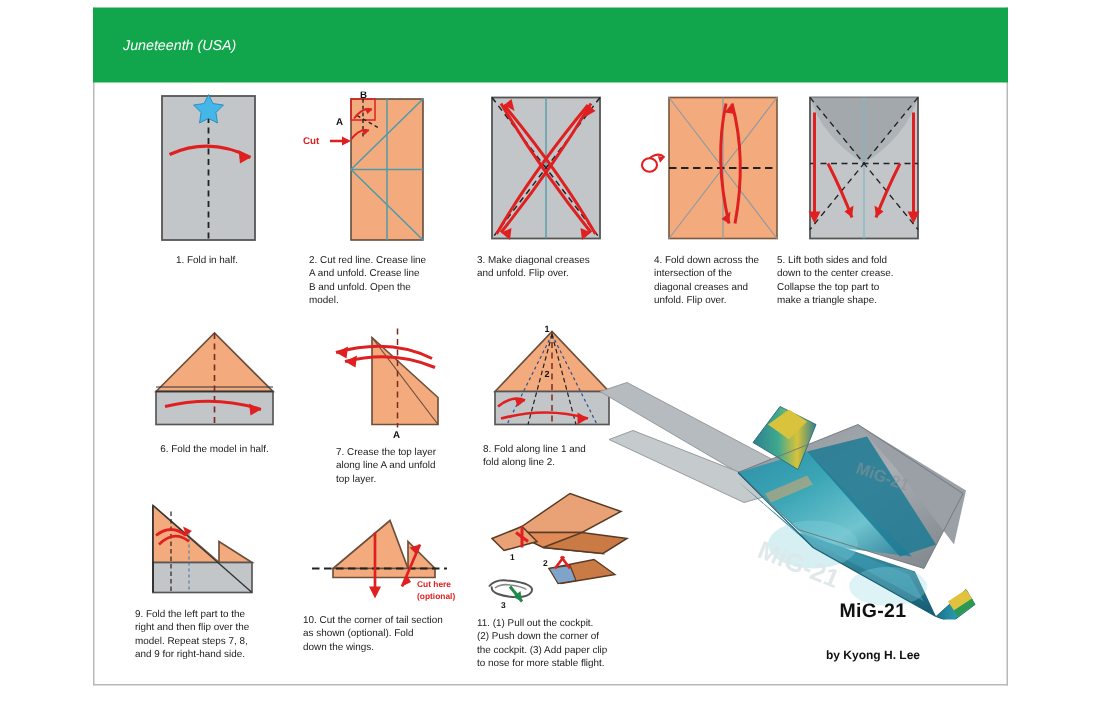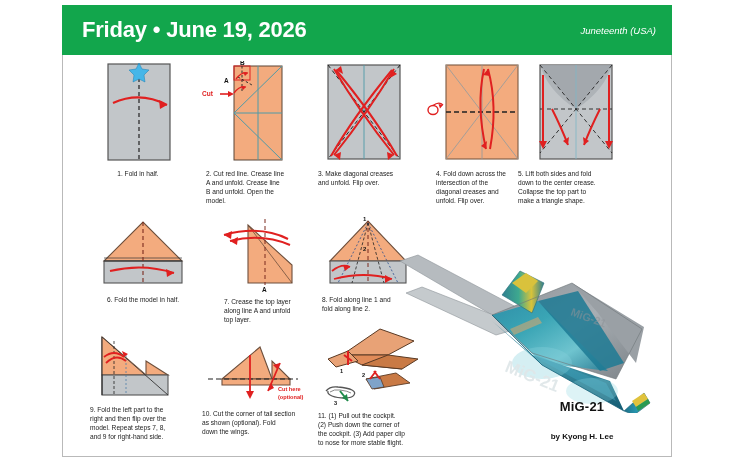--- a/index.html
+++ b/index.html
@@ -89,21 +89,20 @@
     font-weight: bold;
     margin-top: 18px;
   }
 </style>
 </head>
 <body>
 
 <div id="page"></div>
 
 <div id="header">
-  <div id="header-title">Friday • June 19, 2026</div>
   <div id="header-holiday">Juneteenth (USA)</div>
 </div>
 
 <div id="content">
 
   <div class="step" style="left:26px; top:6px; width:100px;">
     <svg class="fig" width="100" height="102" viewBox="0 0 100 102">
       <rect x="20" y="3" width="62" height="96" fill="#c2c6c9" stroke="#555" stroke-width="1.2"></rect>
       <line x1="51" y1="3" x2="51" y2="99" stroke="#222" stroke-width="1.2" stroke-dasharray="4,3"></line>
       <path d="M 25 42 Q 52 30 79 44" fill="none" stroke="#e02020" stroke-width="2.2"></path>

